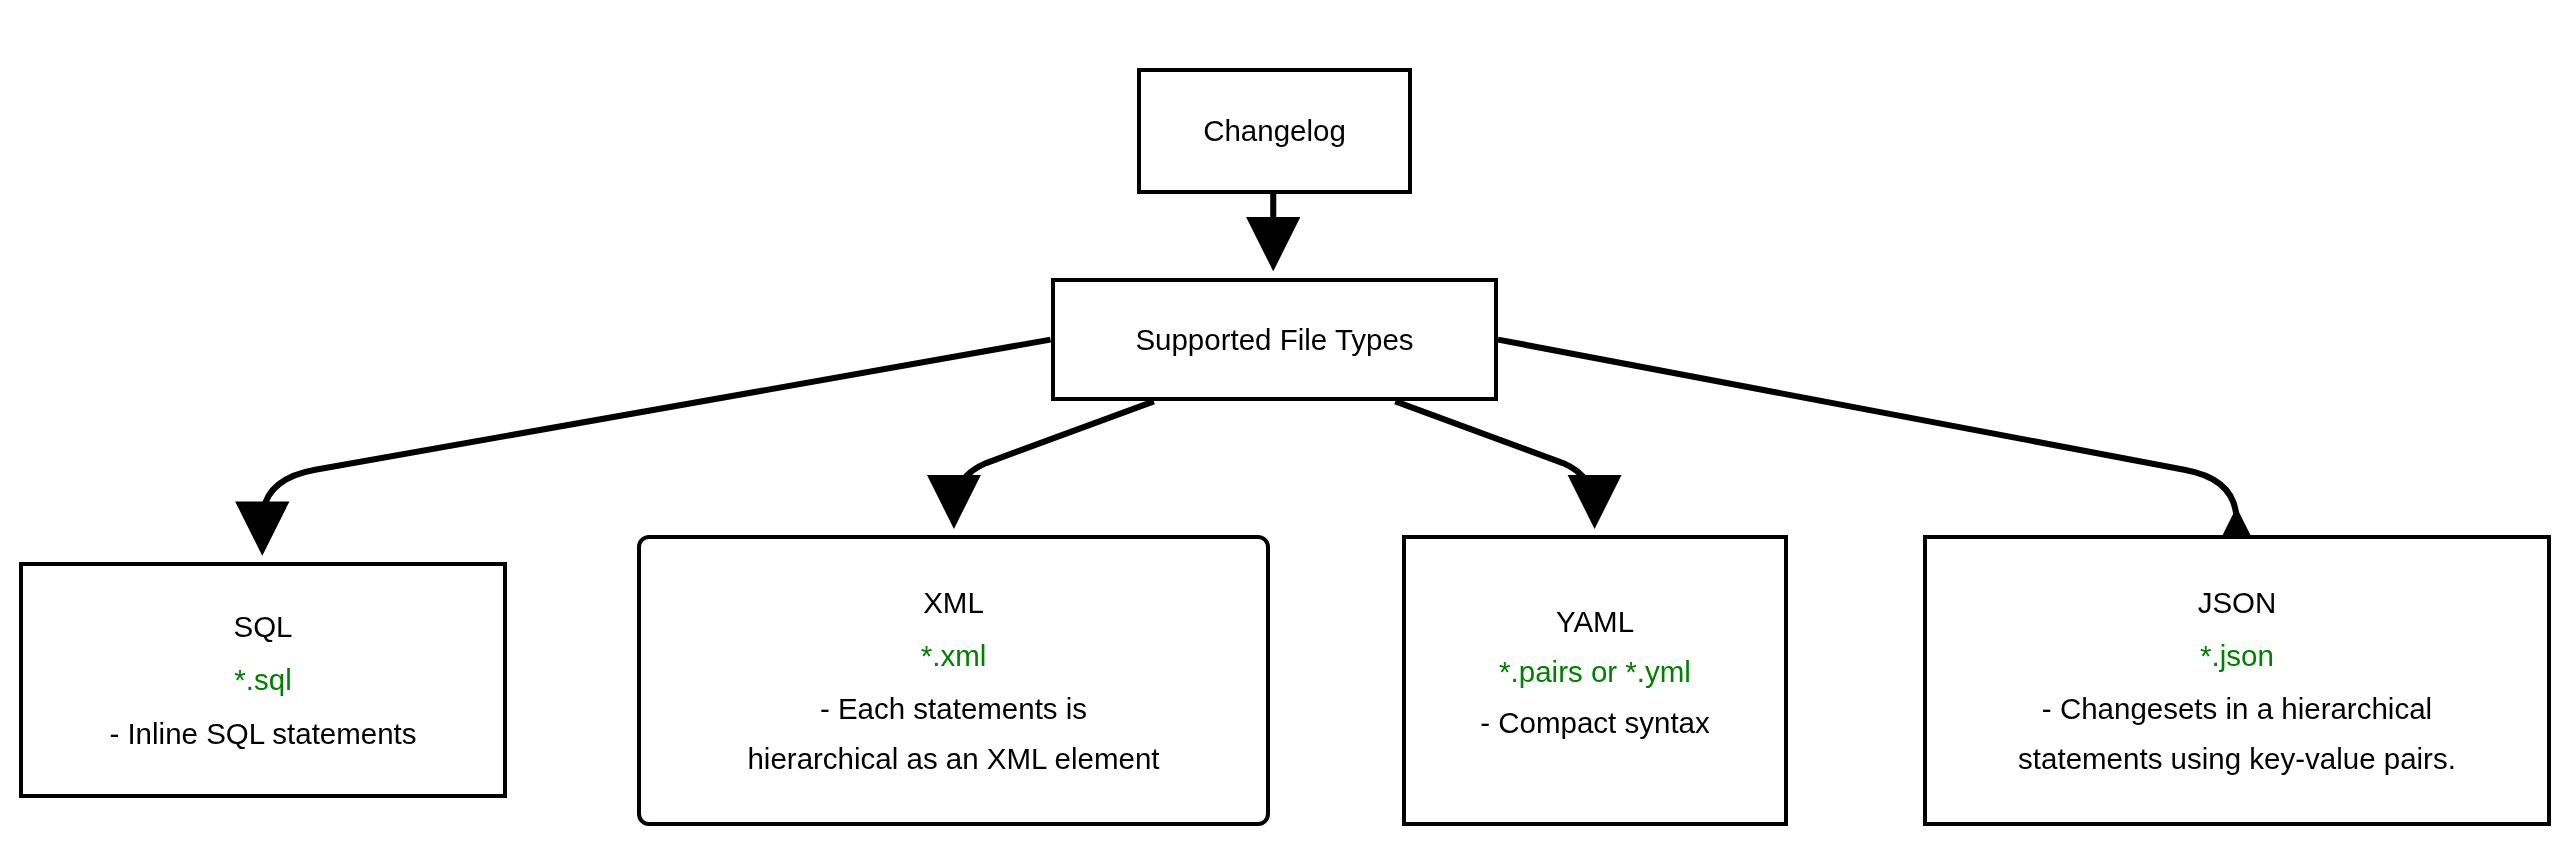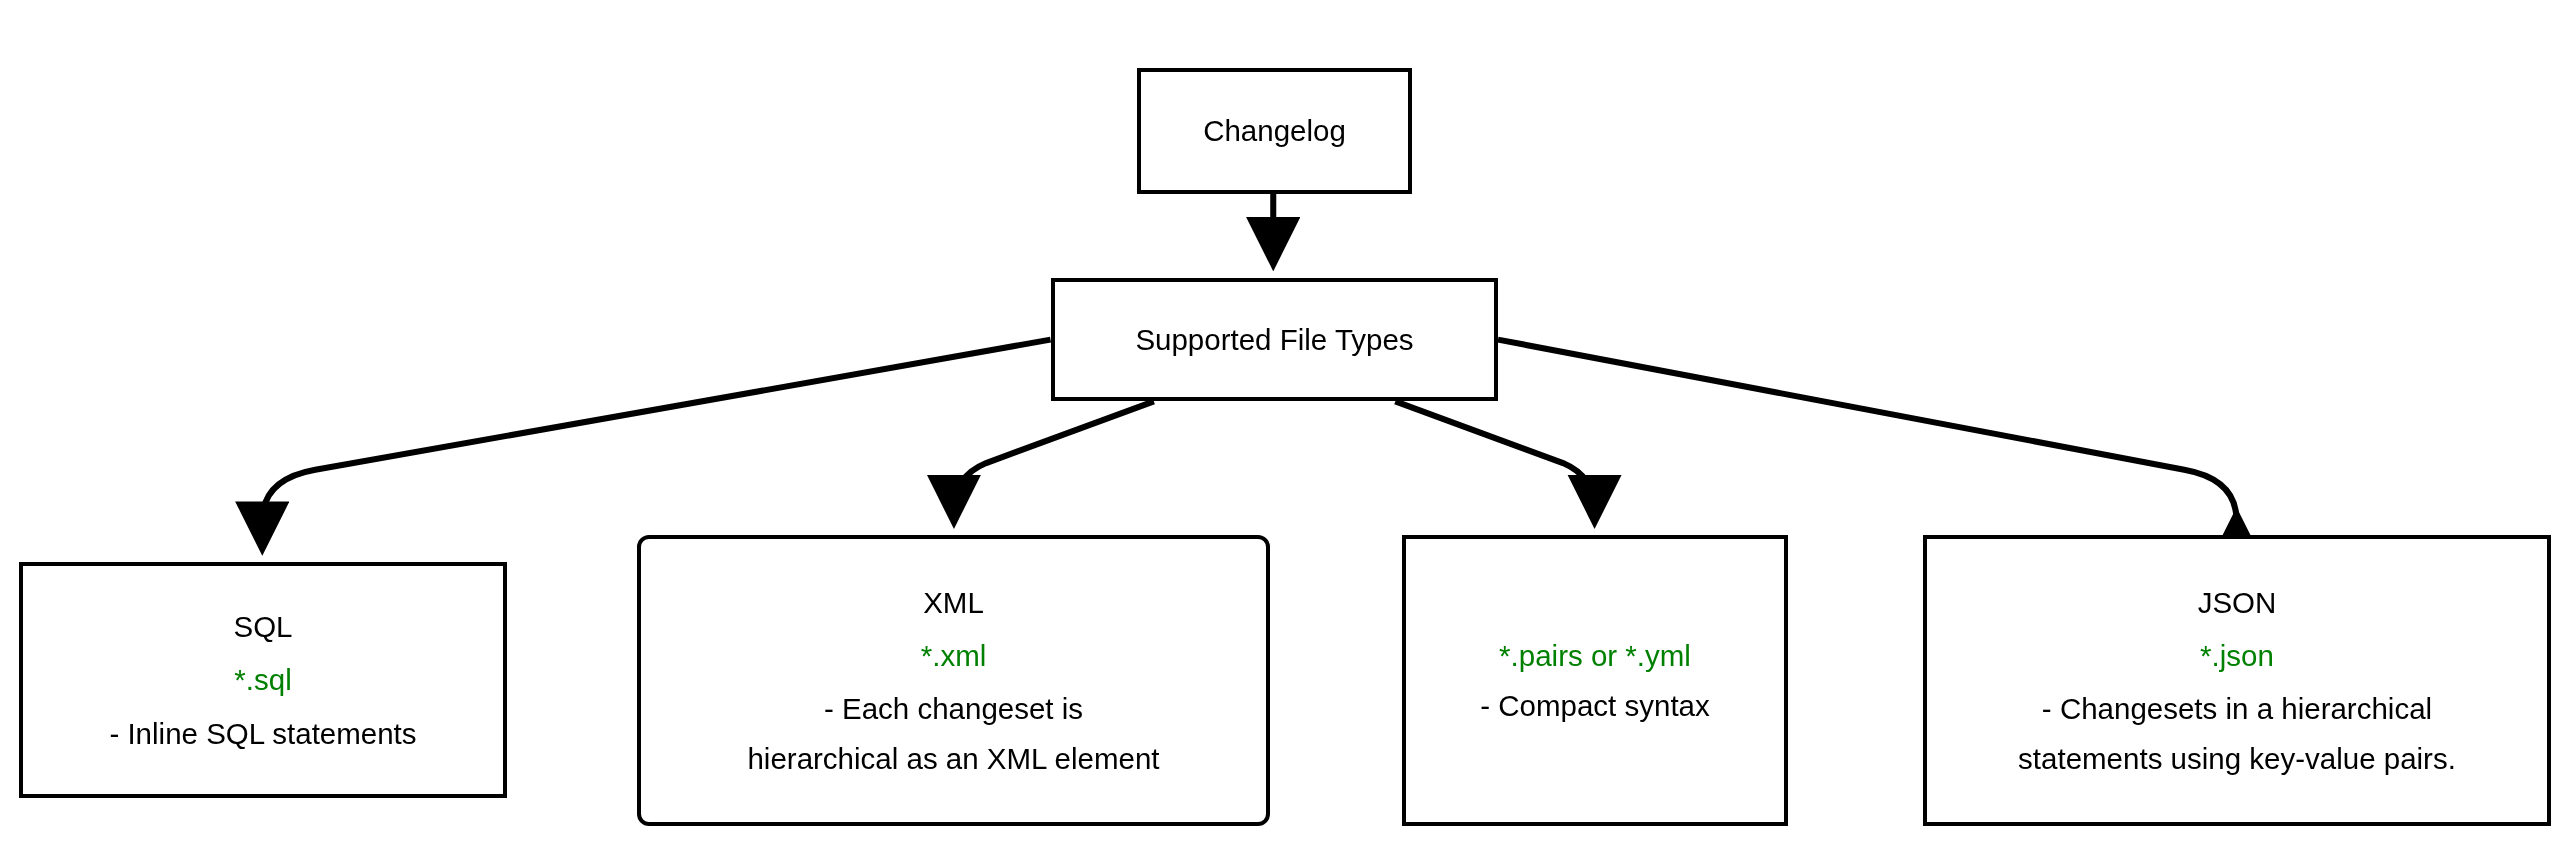--- a/index.html
+++ b/index.html
@@ -118,26 +118,27 @@
     <span class="node-line ext-line">*.sql</span>
     <span class="gap-md"></span>
     <span class="node-line desc-line">- Inline SQL statements</span>
   </div>
 
   <div class="node" id="node-xml">
     <span class="node-line title-line">XML</span>
     <span class="gap-md"></span>
     <span class="node-line ext-line">*.xml</span>
     <span class="gap-md"></span>
-    <span class="node-line desc-line">- Each changeset is</span>
+    <span class="node-line desc-line">- Each statements is</span>
     <span class="gap-sm"></span>
     <span class="node-line desc-line">hierarchical as an XML element</span>
   </div>
 
   <div class="node" id="node-yaml">
+    <span class="node-line title-line">YAML</span>
     <span class="gap-sm"></span>
     <span class="node-line ext-line">*.pairs or *.yml</span>
     <span class="gap-sm"></span>
     <span class="node-line desc-line">- Compact syntax</span>
     <span class="gap-sm"></span>
   </div>
 
   <div class="node" id="node-json">
     <span class="node-line title-line">JSON</span>
     <span class="gap-md"></span>

